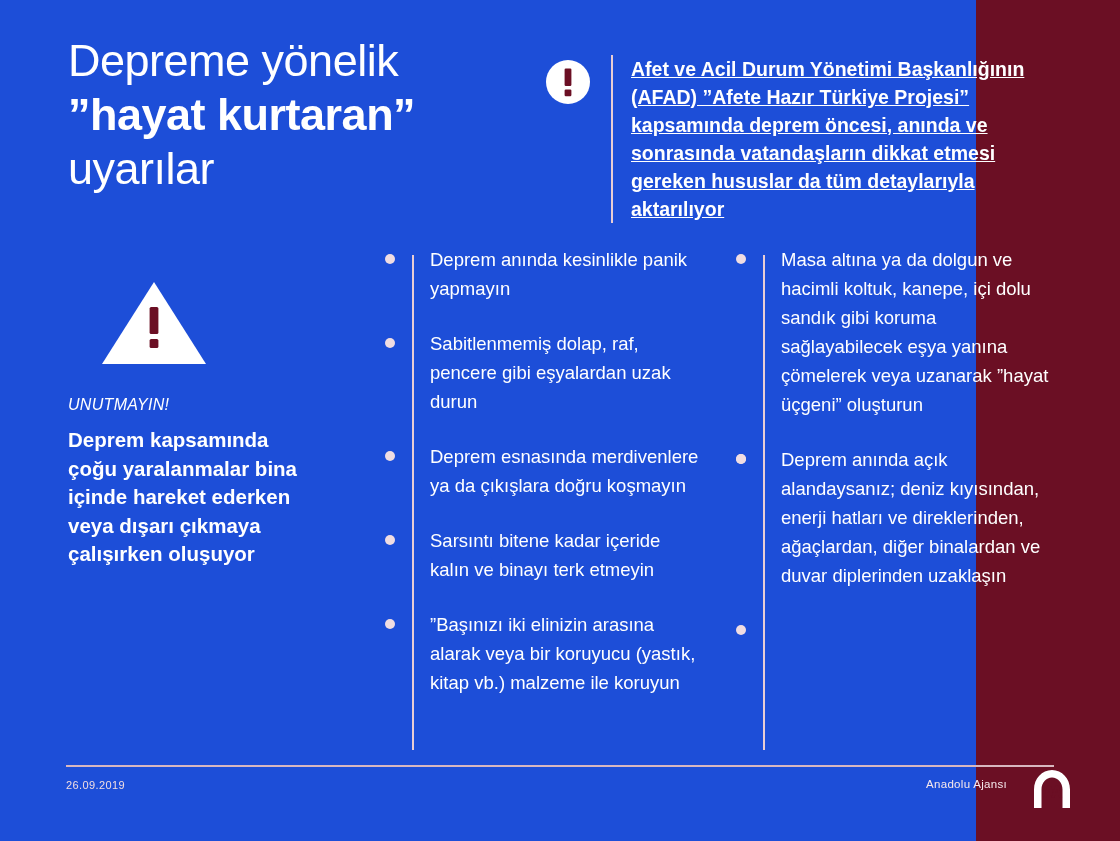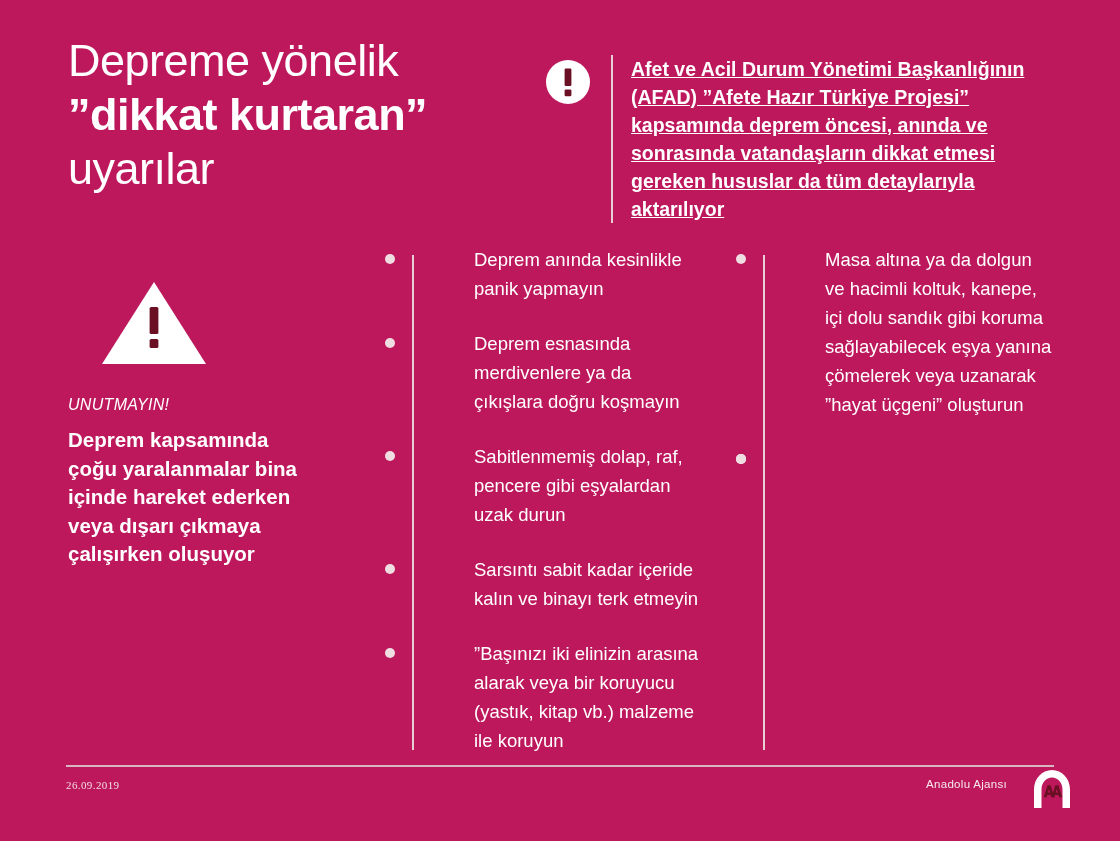--- a/index.html
+++ b/index.html
@@ -11,23 +11,23 @@
     height: 841px;
     background: #6b0f24;
     font-family: "Liberation Sans", sans-serif;
     color: #ffffff;
     overflow: hidden;
     position: relative;
   }
 
   .page {
     position: relative;
-    width: 1120px;
+    width: 976px;
     height: 841px;
-    background: #be185d;
+    background: #1d4ed8;
   }
 
   
   .header {
     position: absolute;
     left: 0;
     top: 0;
     width: 1120px;
     height: 230px;
   }
@@ -148,21 +148,20 @@
     width: 10px;
     height: 10px;
     border-radius: 50%;
     background: #f0dde2;
   }
   .bullet-text {
     font-size: 18.5px;
     line-height: 29px;
     font-weight: 400;
     color: #ffffff;
-    margin-left: 44px;
   }
 
   
   .footer {
     position: absolute;
     left: 0;
     bottom: 0;
     width: 1120px;
     height: 86px;
   }
@@ -175,21 +174,20 @@
     background: #d8b8c0;
   }
   .footer-date {
     position: absolute;
     left: 66px;
     top: 24px;
     font-size: 11px;
     font-weight: 400;
     letter-spacing: 0.4px;
     color: #f0dde2;
-    font-family: Liberation Serif, serif;
   }
   .footer-brand {
     position: absolute;
     right: 113px;
     top: 23px;
     font-size: 11.5px;
     font-weight: 400;
     letter-spacing: 0.3px;
     color: #f6e8ec;
   }
@@ -203,21 +201,21 @@
 </style>
 </head>
 <body>
 
 <div class="page">
 
   <div class="header">
 
     <div class="title-block">
       <div class="title-line light">Depreme yönelik</div>
-      <div class="title-line bold">”dikkat kurtaran”</div>
+      <div class="title-line bold">”hayat kurtaran”</div>
       <div class="title-line light">uyarılar</div>
     </div>
 
     <div class="header-note">
       <div class="excl-circle">
         <svg viewBox="0 0 46 46" width="46" height="46" aria-hidden="true">
           <circle cx="23" cy="23" r="22" fill="#ffffff"></circle>
           <rect x="19.6" y="9.5" width="6.8" height="17.5" rx="1.2" fill="#6b0f24"></rect>
           <rect x="19.6" y="30.5" width="6.8" height="6.8" rx="1.2" fill="#6b0f24"></rect>
         </svg>
@@ -248,48 +246,49 @@
 
     <div class="bullet-col mid">
       <div class="col-rule"></div>
 
       <div class="bullet-item">
         <span class="bullet-dot"></span>
         <div class="bullet-text">Deprem anında kesinlikle panik yapmayın</div>
       </div>
       <div class="bullet-item">
         <span class="bullet-dot"></span>
+        <div class="bullet-text">Sabitlenmemiş dolap, raf, pencere gibi eşyalardan uzak durun</div>
+      </div>
+      <div class="bullet-item">
+        <span class="bullet-dot"></span>
         <div class="bullet-text">Deprem esnasında merdivenlere ya da çıkışlara doğru koşmayın</div>
       </div>
       <div class="bullet-item">
         <span class="bullet-dot"></span>
-        <div class="bullet-text">Sabitlenmemiş dolap, raf, pencere gibi eşyalardan uzak durun</div>
-      </div>
-      <div class="bullet-item">
-        <span class="bullet-dot"></span>
-        <div class="bullet-text">Sarsıntı sabit kadar içeride kalın ve binayı terk etmeyin</div>
+        <div class="bullet-text">Sarsıntı bitene kadar içeride kalın ve binayı terk etmeyin</div>
       </div>
       <div class="bullet-item">
         <span class="bullet-dot"></span>
         <div class="bullet-text">”Başınızı iki elinizin arasına alarak veya bir koruyucu (yastık, kitap vb.) malzeme ile koruyun</div>
       </div>
     </div>
 
     <div class="bullet-col right">
       <div class="col-rule"></div>
 
       <div class="bullet-item">
         <span class="bullet-dot"></span>
         <div class="bullet-text">Masa altına ya da dolgun ve hacimli koltuk, kanepe, içi dolu sandık gibi koruma sağlayabilecek eşya yanına çömelerek veya uzanarak ”hayat üçgeni” oluşturun</div>
       </div>
       <div class="bullet-item">
         <span class="bullet-dot"></span>
       </div>
       <div class="bullet-item">
         <span class="bullet-dot"></span>
+        <div class="bullet-text">Deprem anında açık alandaysanız; deniz kıyısından, enerji hatları ve direklerinden, ağaçlardan, diğer binalardan ve duvar diplerinden uzaklaşın</div>
       </div>
       <div class="bullet-item">
         <span class="bullet-dot"></span>
       </div>
 
     </div>
 
   </div>
 
   <div class="footer">

